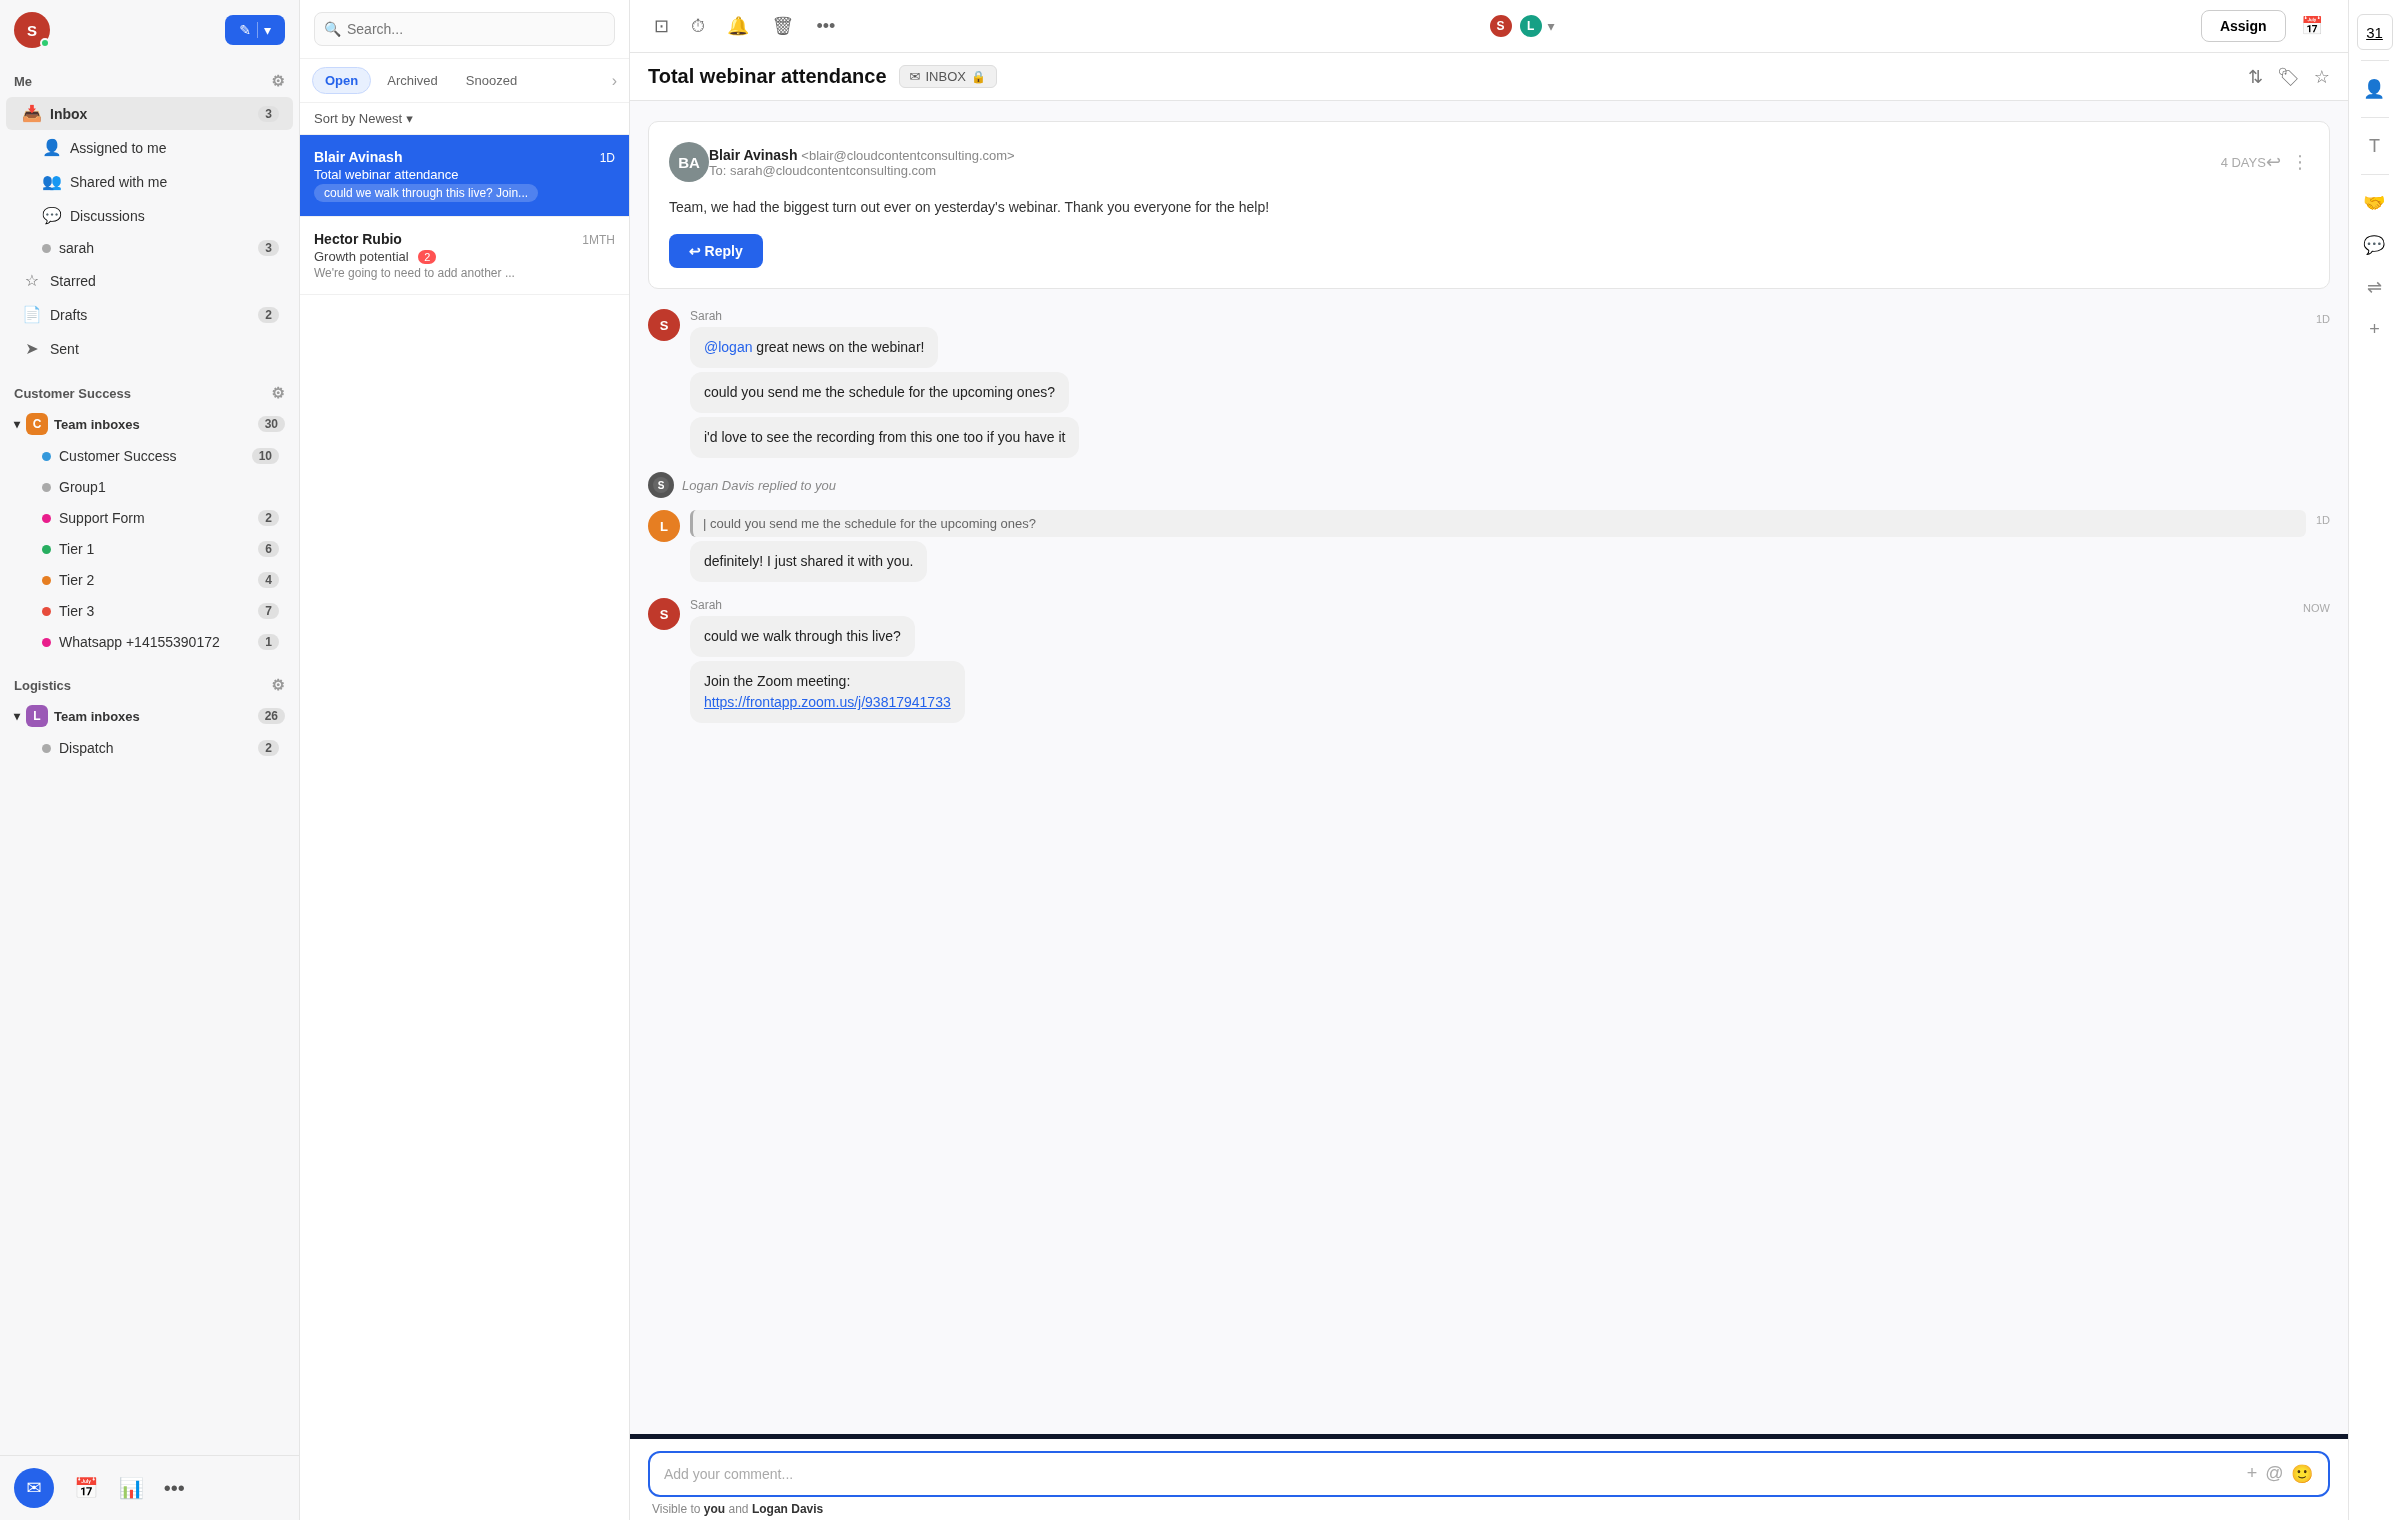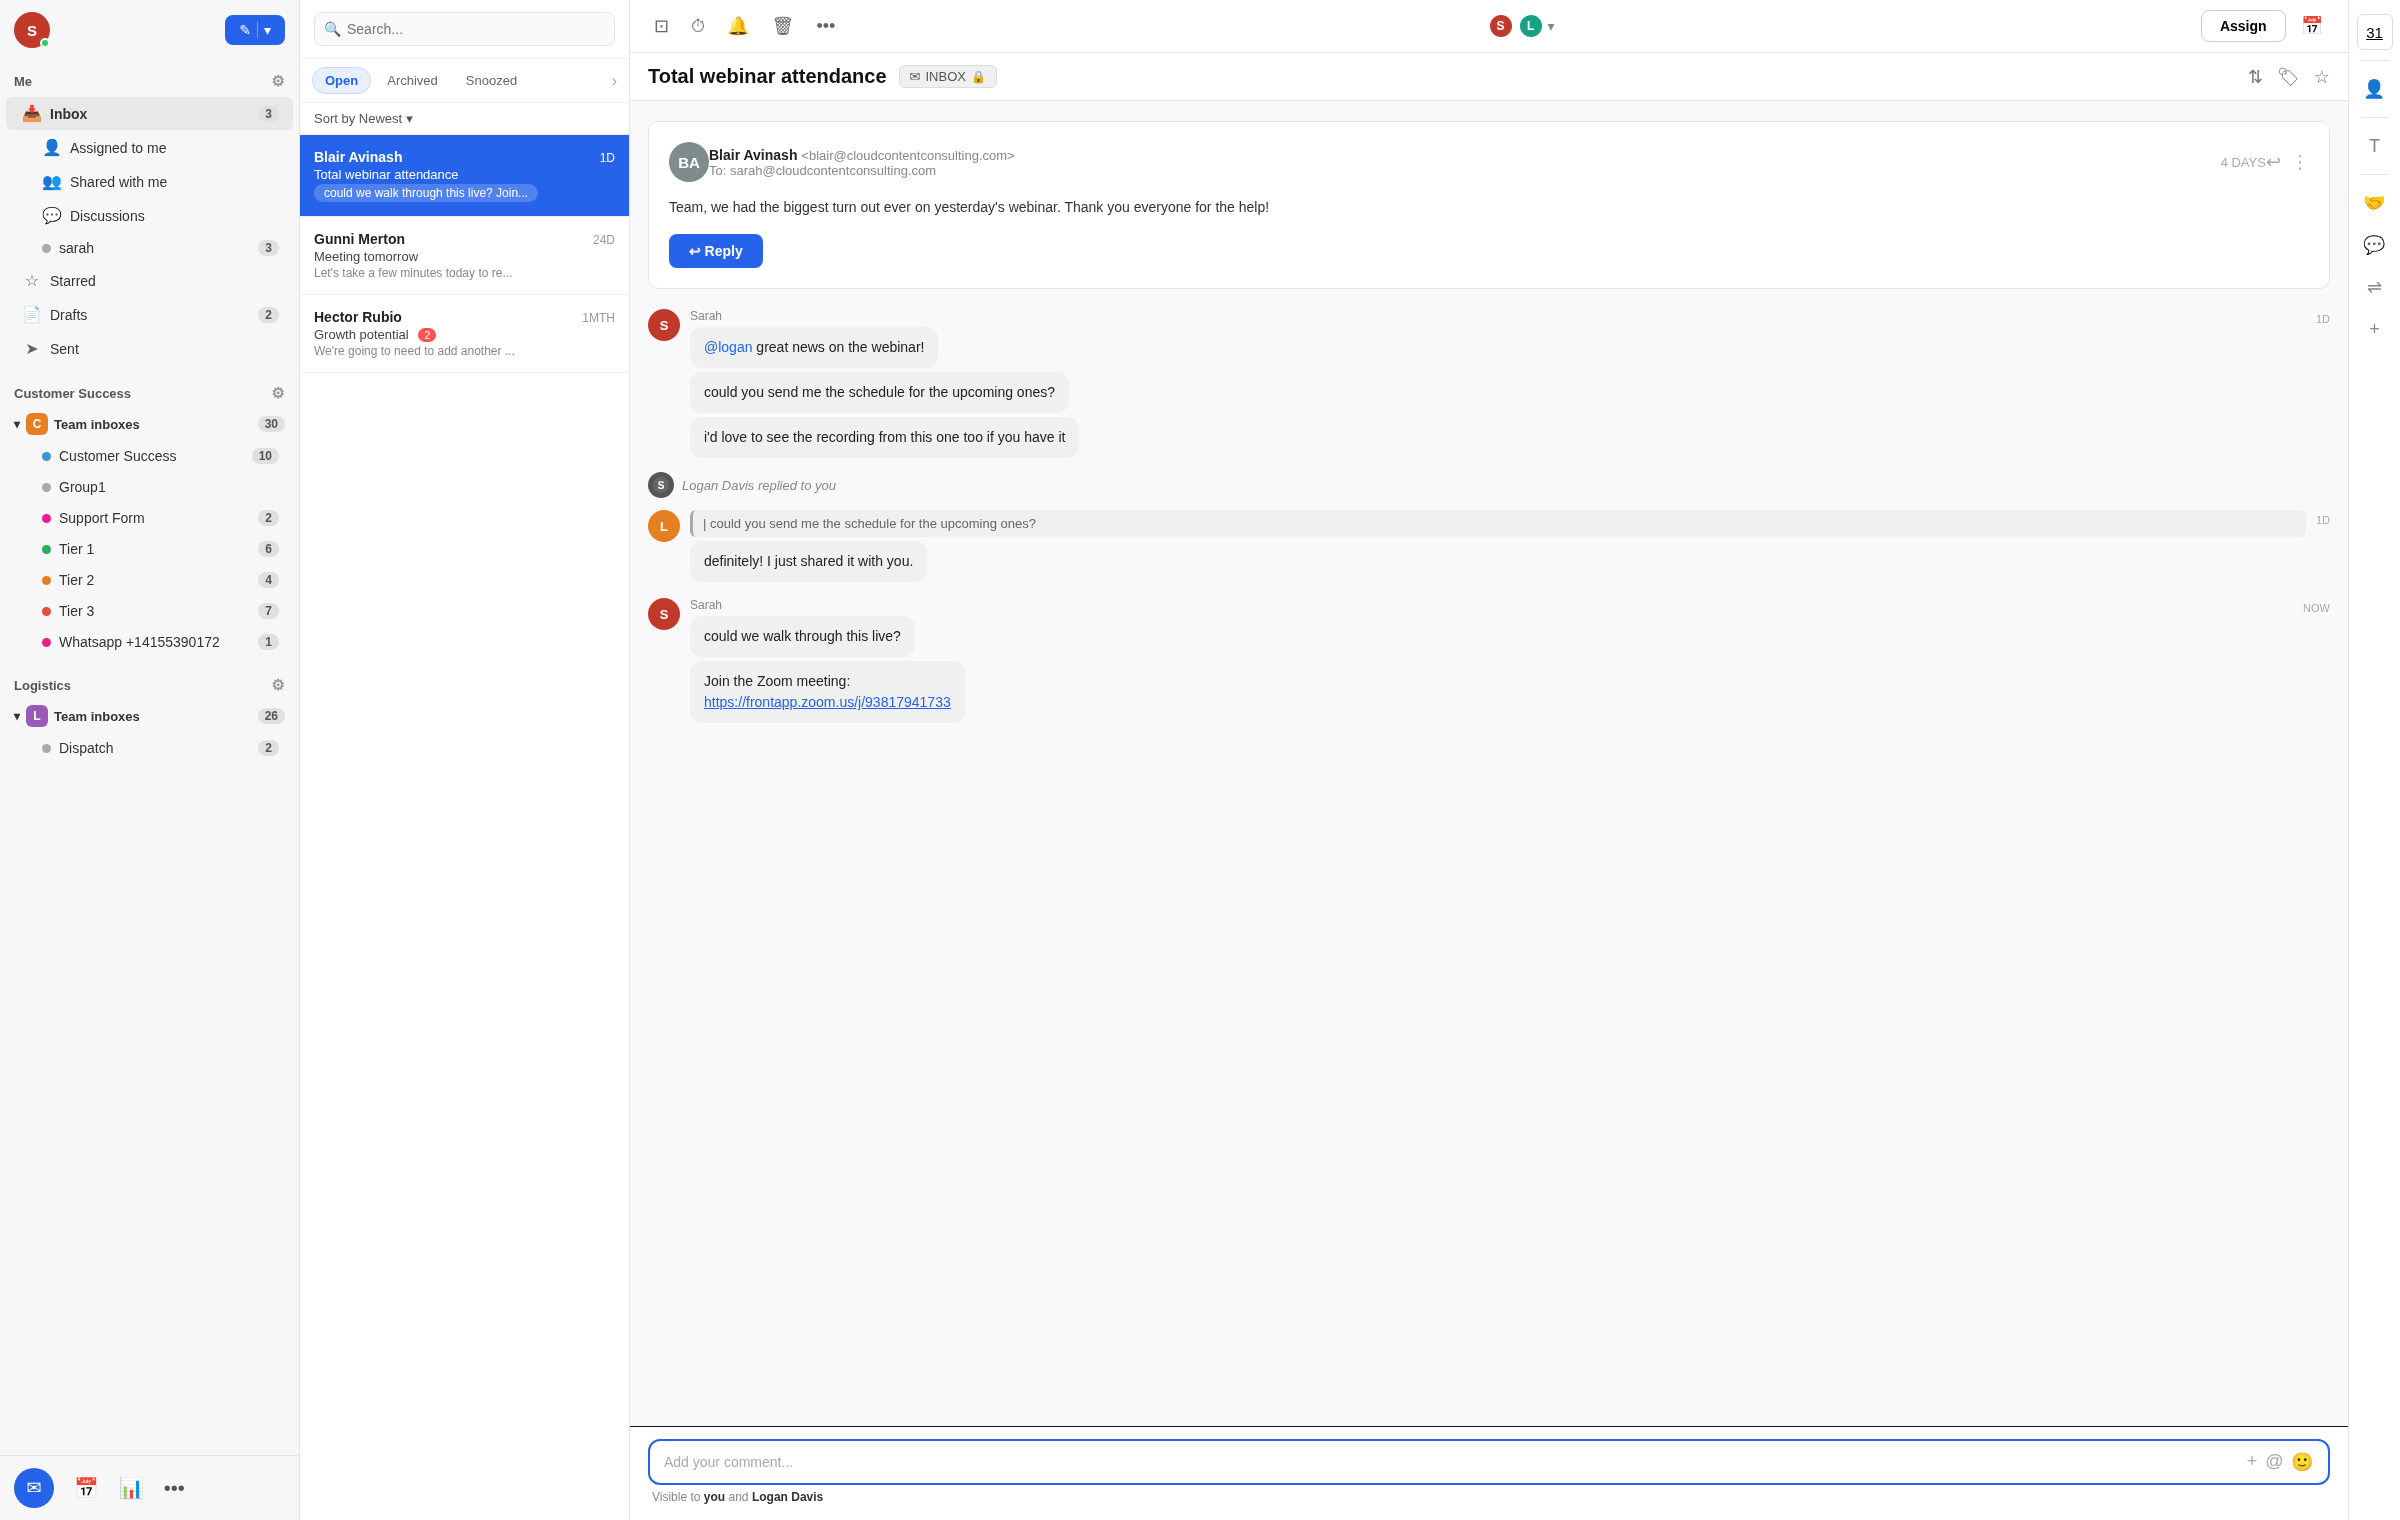--- a/index.html
+++ b/index.html
@@ -105,21 +105,21 @@
     .chat-name { font-size: 12px; color: #888; margin-bottom: 4px; }
     .chat-bubble { background: #f0f0f0; border-radius: 12px; padding: 10px 14px; font-size: 14px; color: #222; line-height: 1.5; display: inline-block; max-width: 500px; margin-bottom: 4px; }
     .mention { color: #2563eb; font-weight: 400; }
     .chat-time { font-size: 11px; color: #aaa; margin-left: auto; padding-top: 4px; }
     .replied-to { background: #f0f0f0; border-left: 3px solid #aaa; padding: 6px 10px; border-radius: 6px; font-size: 13px; color: #666; margin-bottom: 4px; }
     .system-msg { display: flex; align-items: center; gap: 8px; margin: 8px 0 12px; }
     .system-avatar { width: 26px; height: 26px; border-radius: 50%; background: #555; display: flex; align-items: center; justify-content: center; }
     .system-text { font-size: 13px; color: #888; font-style: italic; }
 
     
-    .comment-area { background: white; border-top: 1px solid #0f172a; padding: 12px 18px 16px; }
+    .comment-area { background: white; border-top: 5px solid #0f172a; padding: 12px 18px 4px; }
     .comment-input-wrap { display: flex; align-items: center; border: 2px solid #2563eb; border-radius: 12px; padding: 10px 14px; gap: 8px; }
     .comment-input { flex: 1; border: none; outline: none; font-size: 14px; color: #333; background: transparent; }
     .comment-input::placeholder { color: #aaa; }
     .comment-icons { display: flex; gap: 8px; color: #aaa; }
     .comment-icon { cursor: pointer; font-size: 18px; }
     .visible-note { font-size: 12px; color: #888; margin-top: 5px; padding-left: 4px; }
     .visible-note strong { color: #333; }
 
     
     .right-sidebar { width: 52px; background: #fff; border-left: 1px solid #e5e5e5; display: flex; flex-direction: column; align-items: center; padding: 14px 0; gap: 6px; flex-shrink: 0; }
@@ -311,28 +311,20 @@
       <div class="conv-top">
         <span class="conv-from">Blair Avinash</span>
         <span class="conv-time">1D</span>
       </div>
       <div class="conv-subject">Total webinar attendance</div>
       <div>
         <span class="active-preview-chip">could we walk through this live? Join...</span>
       </div>
     </div>
 
-    <div class="conv-item">
-      <div class="conv-top">
-        <span class="conv-from">Gunni Merton</span>
-        <span class="conv-time">24D</span>
-      </div>
-      <div class="conv-subject">Meeting tomorrow</div>
-      <div class="conv-preview">Let's take a few minutes today to re...</div>
-    </div>
 
     <div class="conv-item">
       <div class="conv-top">
         <span class="conv-from">Hector Rubio</span>
         <span class="conv-time">1MTH</span>
       </div>
       <div class="conv-subject">
         Growth potential
         <span class="conv-badge">2</span>
       </div>

